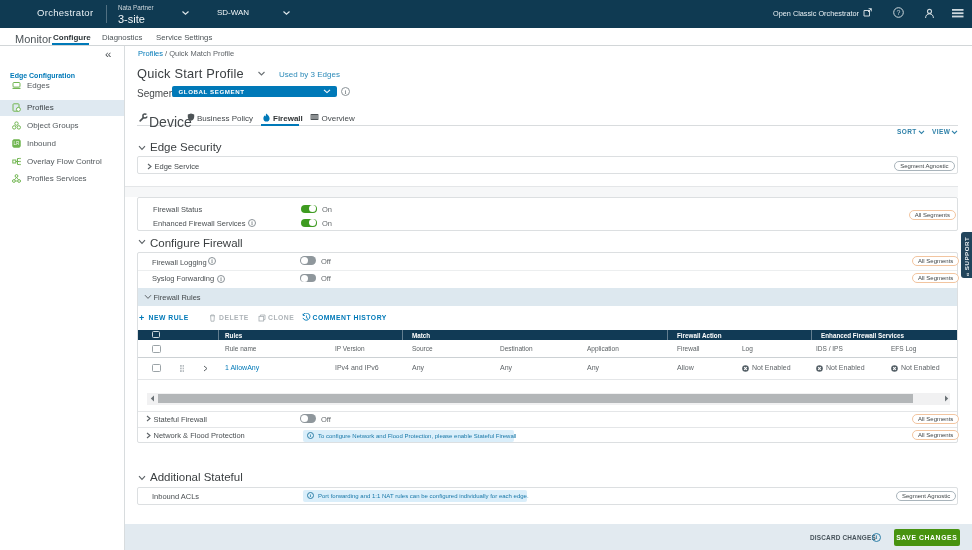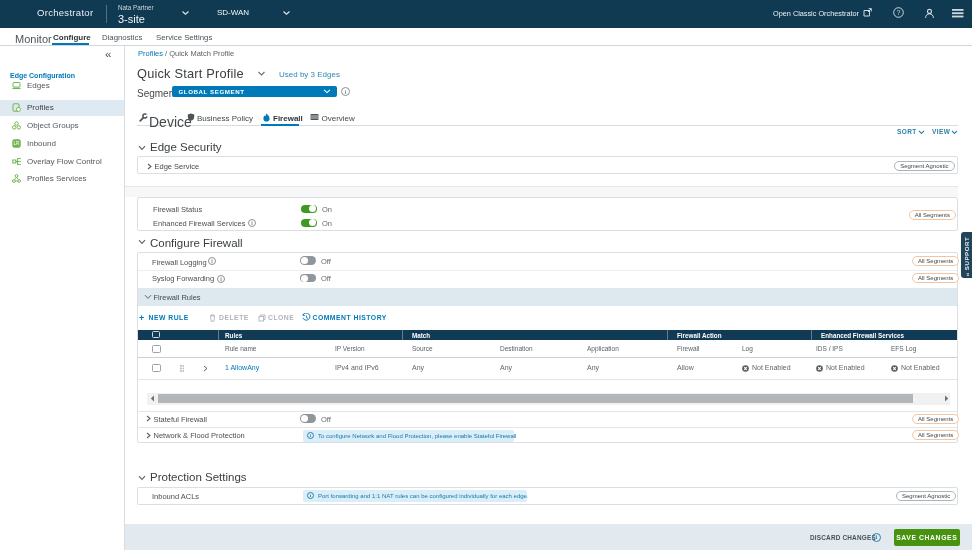--- a/index.html
+++ b/index.html
@@ -324,21 +324,21 @@
 <div class="row-lbl" style="left:153.5px;top:431px">Network &amp; Flood Protection</div>
 <div class="a banner" style="left:303px;top:430px;width:211px;height:11.5px">
   <div class="a info bi" style="left:4px;top:2px">i</div>
   <div class="a bt">To configure Network and Flood Protection, please enable Stateful Firewall</div>
 </div>
 <div class="pill or" style="left:912px;top:430px">All Segments</div>
 
 <svg class="chev" style="left:138px;top:474.5px" width="8" height="6" viewBox="0 0 8 6">
     <path d="M1 1.2 L4 4.4 L7 1.2" stroke="#5d6367" stroke-width="1.1" fill="none"></path>
   </svg>
-<div class="hdr" style="left:150px;top:471px">Protection Settings</div>
+<div class="hdr" style="left:150px;top:471px">Additional Stateful</div>
 <div class="a" style="left:137px;top:487px;width:821px;height:17.5px;border:1px solid #dcdfe1;border-radius:2px;background:#fff"></div>
 <div class="row-lbl" style="left:152px;top:491.5px">Inbound ACLs</div>
 <div class="a banner" style="left:303px;top:489.5px;width:224px;height:12px">
   <div class="a info bi" style="left:4px;top:2.5px">i</div>
   <div class="a bt" style="top:3px">Port forwarding and 1:1 NAT rules can be configured individually for each edge.</div>
 </div>
 <div class="pill" style="left:896px;top:490.5px">Segment Agnostic</div>
 
 <div class="a" style="left:125px;top:524px;width:847px;height:26px;background:#e2eaf0"></div>
 <div class="a" style="left:810px;top:533.8px;font-size:6.4px;font-weight:bold;letter-spacing:.2px;color:#46525a">DISCARD CHANGES</div>

